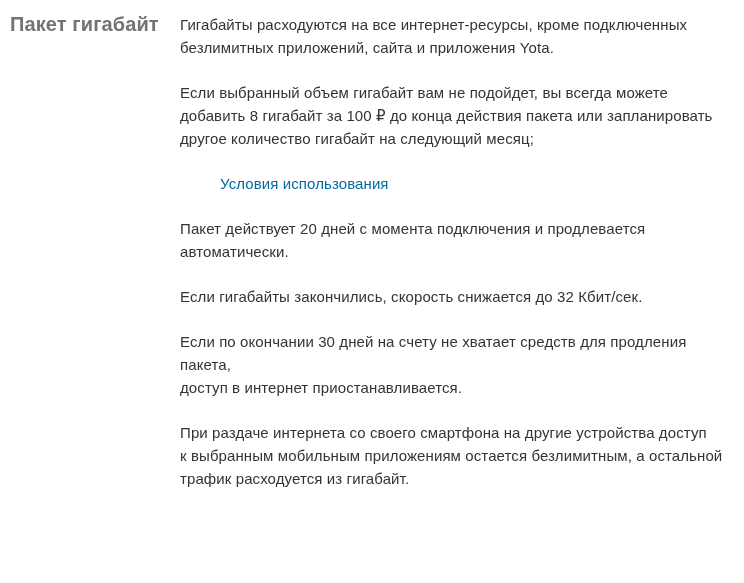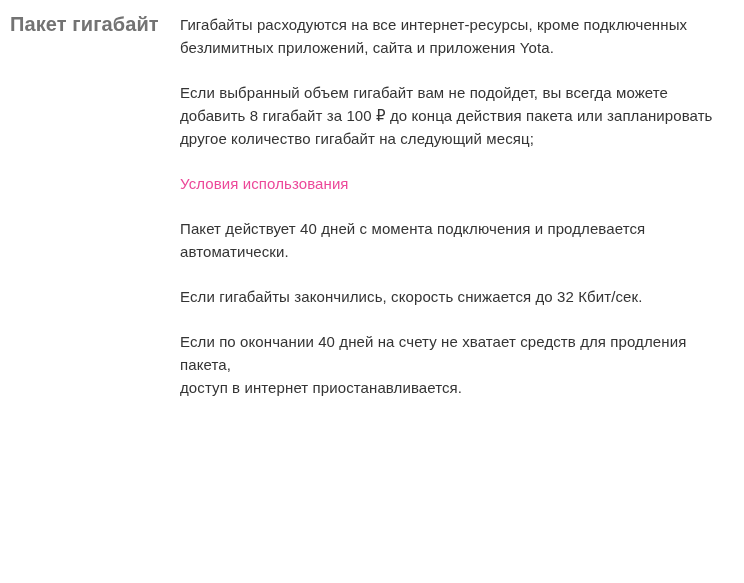--- a/index.html
+++ b/index.html
@@ -36,36 +36,40 @@
     max-width: 560px;
   }
   .text-col p {
     margin: 0 0 22px 0;
     font-size: 15px;
     line-height: 23px;
     white-space: pre-line;
     letter-spacing: 0.1px;
   }
   .text-col p.subheading {
-    color: #ec4899;
+    color: #0369a1;
+    margin-left: 40px;
   }
 </style>
 </head>
 <body>
 
 <div class="layout">
   <div class="label-col">
     <div class="section-title">Пакет гигабайт</div>
   </div>
   <div class="text-col">
     <p>Гигабайты расходуются на все интернет-ресурсы, кроме подключенных
 безлимитных приложений, сайта и приложения Yota.</p>
     <p>Если выбранный объем гигабайт вам не подойдет, вы всегда можете
 добавить 8 гигабайт за 100 ₽ до конца действия пакета или запланировать
 другое количество гигабайт на следующий месяц;</p>
     <p class="subheading">Условия использования</p>
-    <p>Пакет действует 40 дней с момента подключения и продлевается
+    <p>Пакет действует 20 дней с момента подключения и продлевается
 автоматически.</p>
     <p>Если гигабайты закончились, скорость снижается до 32 Кбит/сек.</p>
-    <p>Если по окончании 40 дней на счету не хватает средств для продления пакета,
+    <p>Если по окончании 30 дней на счету не хватает средств для продления пакета,
 доступ в интернет приостанавливается.</p>
+    <p>При раздаче интернета со своего смартфона на другие устройства доступ
+к выбранным мобильным приложениям остается безлимитным, а остальной
+трафик расходуется из гигабайт.</p>
   </div>
 </div>
 
 </body></html>

